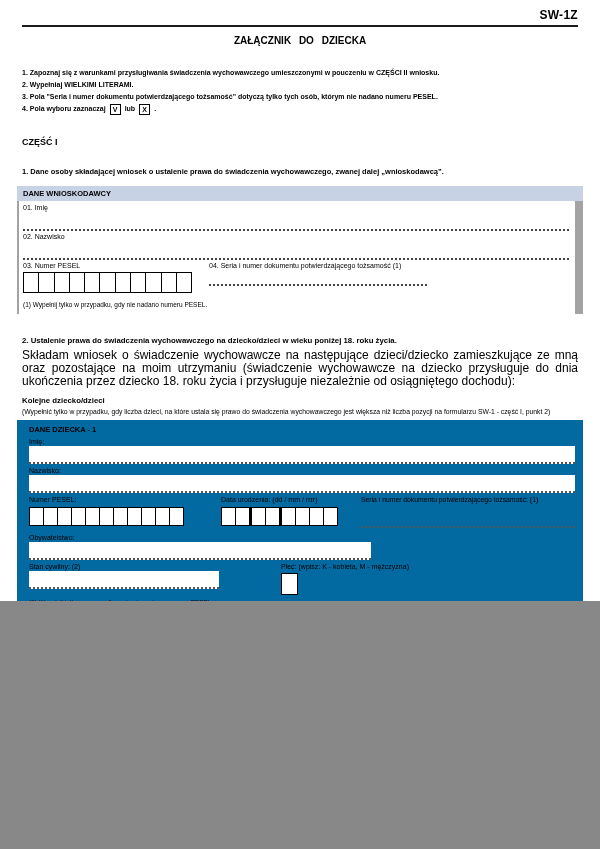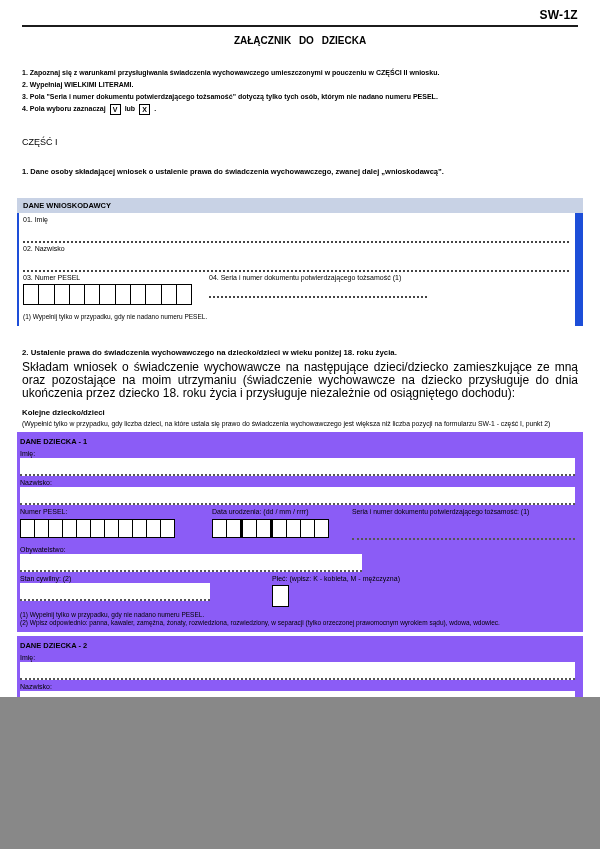--- a/index.html
+++ b/index.html
@@ -1,35 +1,35 @@
 <!DOCTYPE html>
 <html><head>
 <meta charset="utf-8">
 <style>
   html,body{margin:0;padding:0;background:#888;}
   .page{
-    width:600px;height:697px;background:#ffffff;margin:0 auto;
+    width:600px;height:601px;background:#ffffff;margin:0 auto;
     font-family:"Liberation Sans","DejaVu Sans",sans-serif;color:#000;
     position:relative;overflow:hidden;box-sizing:border-box;
   }
   .content{padding:8px 22px 0 22px;}
   
   .form-code{text-align:right;font-weight:bold;font-size:12px;letter-spacing:.3px;}
   .top-rule{border-top:2px solid #1c1c1c;margin-top:3px;}
   .form-title{text-align:center;font-weight:bold;font-size:10px;line-height:13px;word-spacing:5px;margin-top:7px;}
   
   .instructions{margin-top:20px;}
   .instr{font-size:7px;font-weight:bold;line-height:12px;}
   .instr-row{display:flex;align-items:center;font-size:7px;font-weight:bold;line-height:12px;}
   .chk{display:inline-block;width:9px;height:9px;border:1px solid #000;font-size:7px;line-height:9px;text-align:center;font-weight:bold;margin:0 4px;background:#fff;}
   
-  .part-heading{margin-top:22px;font-size:9px;font-weight:normal;}
+  .part-heading{margin-top:22px;font-size:9px;font-weight:bold;}
   .part-sub{margin-top:20px;font-size:7.5px;font-weight:bold;}
   
-  .box-blue{margin:22px -5px 0 -5px;background:#1d4ed8;}
+  .box-blue{margin:10px -5px 0 -5px;background:#a3a3a3;}
   .box-blue .hdr{background:#c8d2e5;font-size:7.5px;font-weight:bold;padding:3px 6px 3px 6px;}
   .box-blue .inner{background:#fff;margin:0 8px 7px 2px;padding:2px 6px 0 4px;}
   .flabel{font-size:7px;line-height:9px;}
   .aline{height:17px;border-bottom:2px dotted #444;margin-bottom:1px;}
   .row03{display:flex;margin-top:1px;}
   .row03 .colA{width:186px;}
   .row03 .colB{flex:1;}
   .dotline{border-bottom:2px dotted #444;}
   .line04{height:14px;width:218px;}
   .footnote{font-size:6.5px;line-height:8.5px;}
@@ -39,21 +39,21 @@
   .cell{width:13px;height:17px;background:#fff;border:1px solid #000;border-left:none;box-sizing:content-box;}
   .cell:first-child{border-left:1px solid #000;}
   .cell.thick{border-left:2px solid #000;}
   .cells.big .cell{width:14.3px;height:19px;}
   
   .sec2-heading{margin-top:22px;font-size:7.8px;font-weight:bold;}
   .sec2-par{margin-top:4px;font-size:12px;line-height:13px;text-align:justify;}
   .sec2-sub{margin-top:8px;font-size:7.8px;font-weight:bold;}
   .sec2-note{margin-top:2px;font-size:6.8px;line-height:9px;}
   
-  .box-gray{margin:4px -5px 0 -5px;background:#8b5cf6;padding:3px 8px 4px 3px;}
+  .box-gray{margin:4px -5px 0 -5px;background:#0369a1;padding:3px 8px 4px 12px;}
   .box-gray.second{}
   .box-gray .hdr{font-size:7.5px;font-weight:bold;padding:2px 0 3px 0;}
   .winput{background:#fff;height:16px;border-bottom:2px dotted #555;}
   .w-full{width:100%;}
   .w-cit{width:342px;}
   .w-mar{width:190px;}
   .triple{display:grid;grid-template-columns:192px 140px 1fr;margin-top:2px;}
   .triple .flabel{line-height:10px;}
   .seria-label{font-size:6.8px;}
   .seria-line{height:16px;border-bottom:2px dotted #555;margin-top:5px;}

